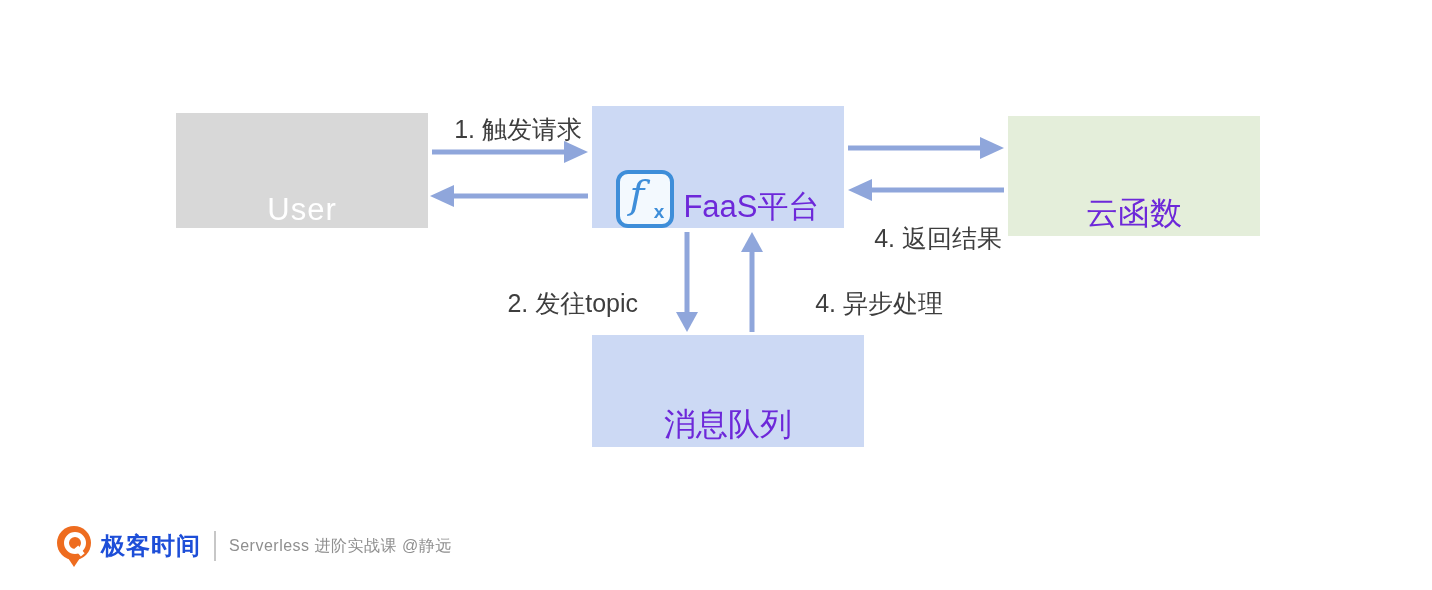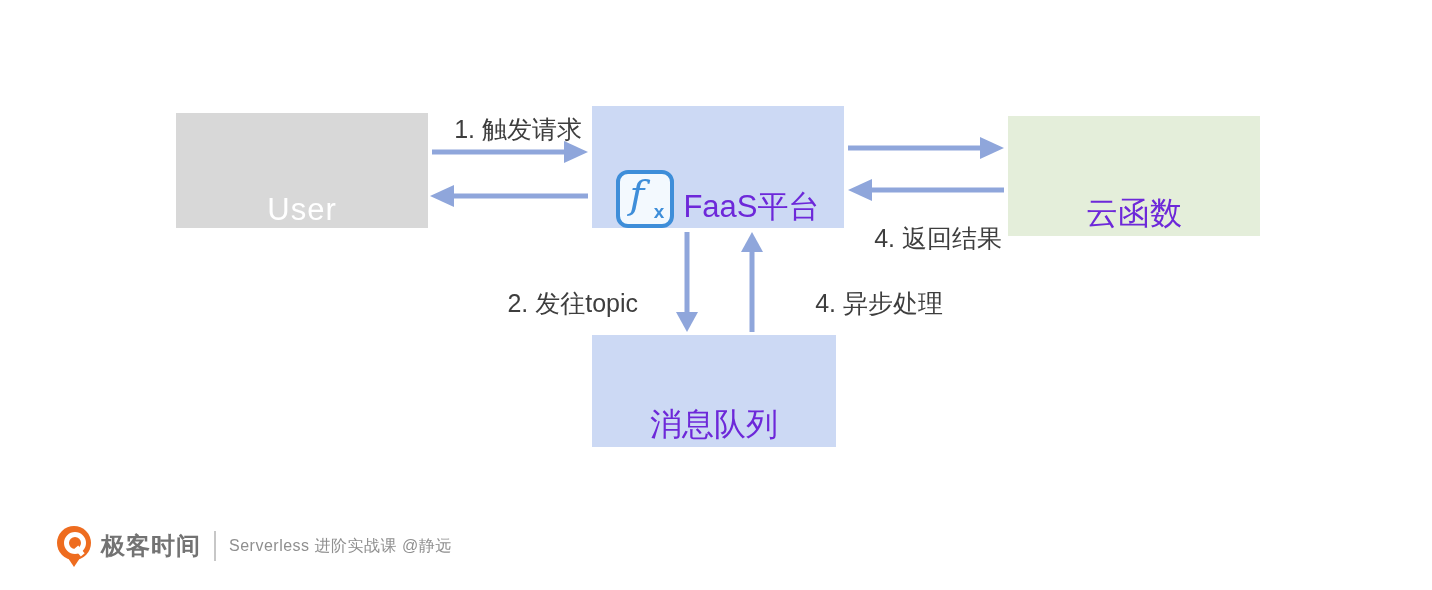--- a/index.html
+++ b/index.html
@@ -8,21 +8,21 @@
     font-family:"Liberation Sans","DejaVu Sans",sans-serif;
   }
   .stage{position:absolute;inset:0;}
 
   
   .node{position:absolute;display:flex;align-items:flex-end;justify-content:center;}
   .node-user{left:176px;top:113px;width:252px;height:115px;background:#d8d8d8;}
   .node-user .node-label{color:#ffffff;font-size:31px;letter-spacing:1px;}
   .node-faas{left:592px;top:106px;width:252px;height:122px;background:#ccd9f4;}
   .node-cloud{left:1008px;top:100px;width:252px;height:120px;background:#e4eeda;margin-top:16px;}
-  .node-queue{left:592px;top:335px;width:244px;height:112px;background:#ccd9f4;}
+  .node-queue{left:592px;top:335px;width:272px;height:112px;background:#ccd9f4;}
   .node-label{color:#6d28d9;font-size:31px;}
   .node-cloud .node-label,.node-queue .node-label{font-size:32px;}
 
   
   .fx-icon{position:relative;width:50px;height:50px;border:4px solid #3e8ed9;border-radius:12px;
            background:#f3f9fe;margin-right:9px;flex:0 0 auto;}
   .fx-f{position:absolute;left:9px;top:-4px;font-family:"DejaVu Serif",serif;font-style:italic;
         font-size:40px;color:#3e8ed9;line-height:1.2;}
   .fx-x{position:absolute;right:6px;bottom:1px;font-size:19px;font-weight:bold;color:#3e8ed9;
         font-family:"Liberation Sans",sans-serif;}
@@ -65,21 +65,21 @@
   #label-6{left:858px;top:222px;width:144px;}
 
   
   .footer{position:absolute;left:57px;top:524px;display:flex;align-items:center;height:44px;}
   .gt-logo{position:relative;width:35px;height:40px;margin-right:9px;flex:0 0 auto;}
   .gt-circle{position:absolute;left:0;top:0;width:34px;height:34px;border-radius:50%;background:#ee6c1f;}
   .gt-ring{position:absolute;left:7px;top:6px;width:12px;height:12px;border:5px solid #ffffff;border-radius:50%;}
   .gt-qtail{position:absolute;left:20px;top:20px;width:5px;height:10px;background:#ffffff;transform:rotate(-40deg);}
   .gt-tail{position:absolute;left:11px;top:32px;width:0;height:0;
     border-left:6px solid transparent;border-right:6px solid transparent;border-top:9px solid #ee6c1f;}
-  .gt-brand{font-size:24px;font-weight:bold;color:#737373;letter-spacing:1px;}
+  .gt-brand{font-size:24px;font-weight:bold;color:#1d4ed8;letter-spacing:1px;}
   .gt-pipe{width:2px;height:30px;background:#c7c7c7;margin:0 13px;}
   .gt-course{font-size:16px;color:#8f8f8f;letter-spacing:0.5px;}
 </style>
 </head>
 <body>
 
 <div class="stage">
 
   <div class="node node-user">
     <span class="node-label">User</span>

